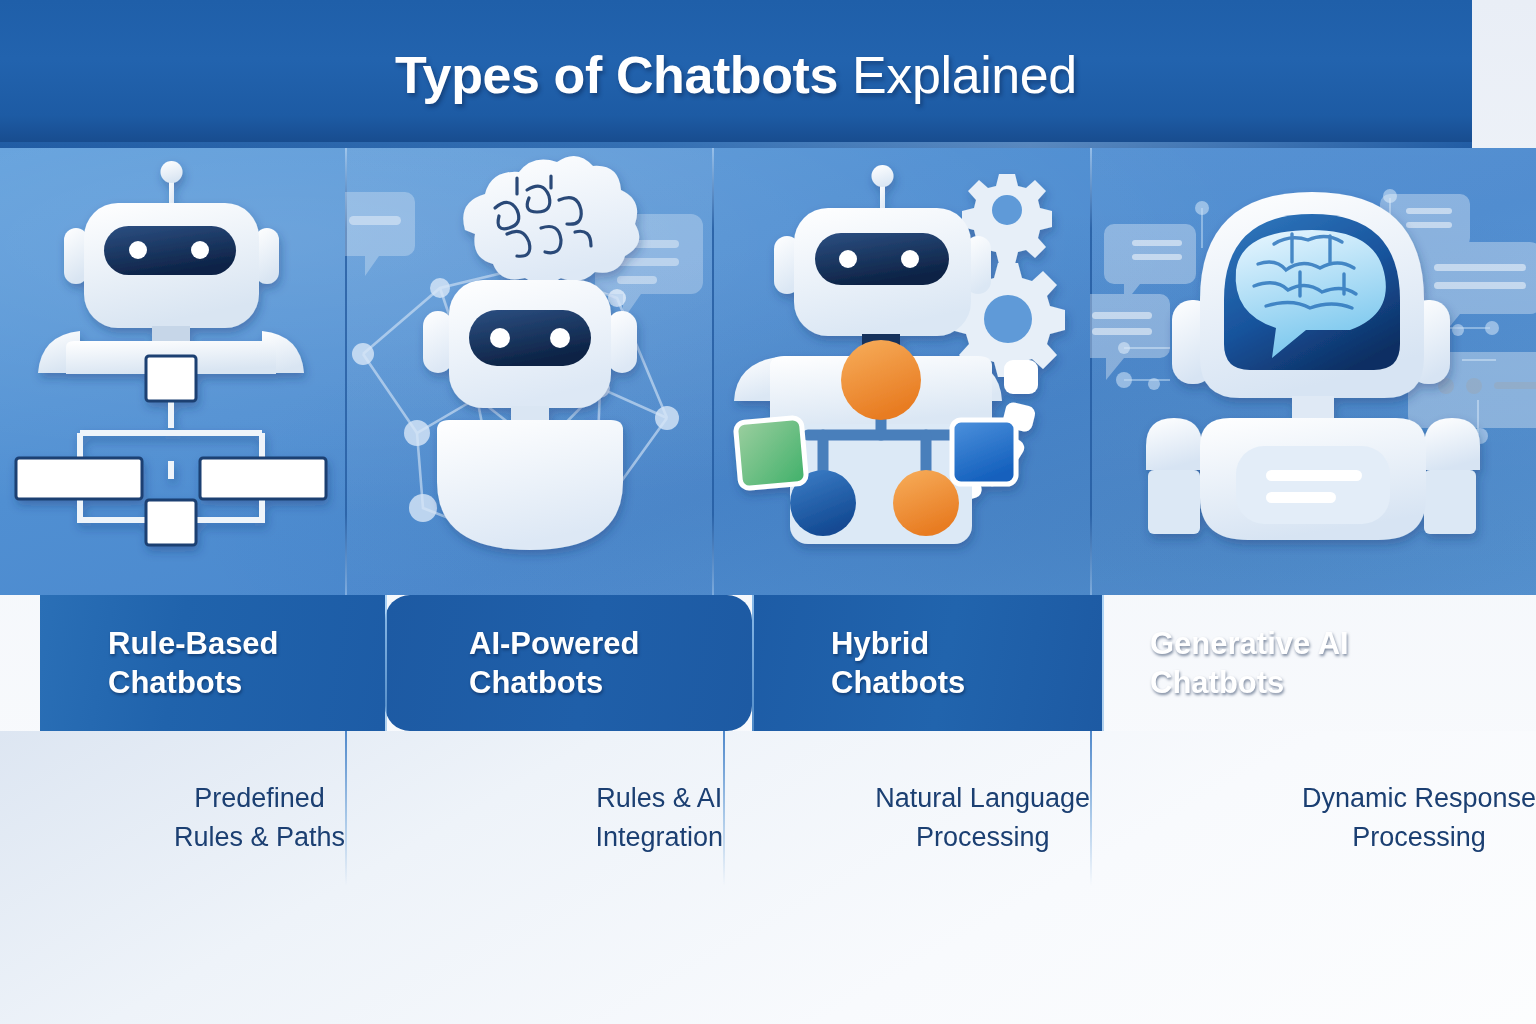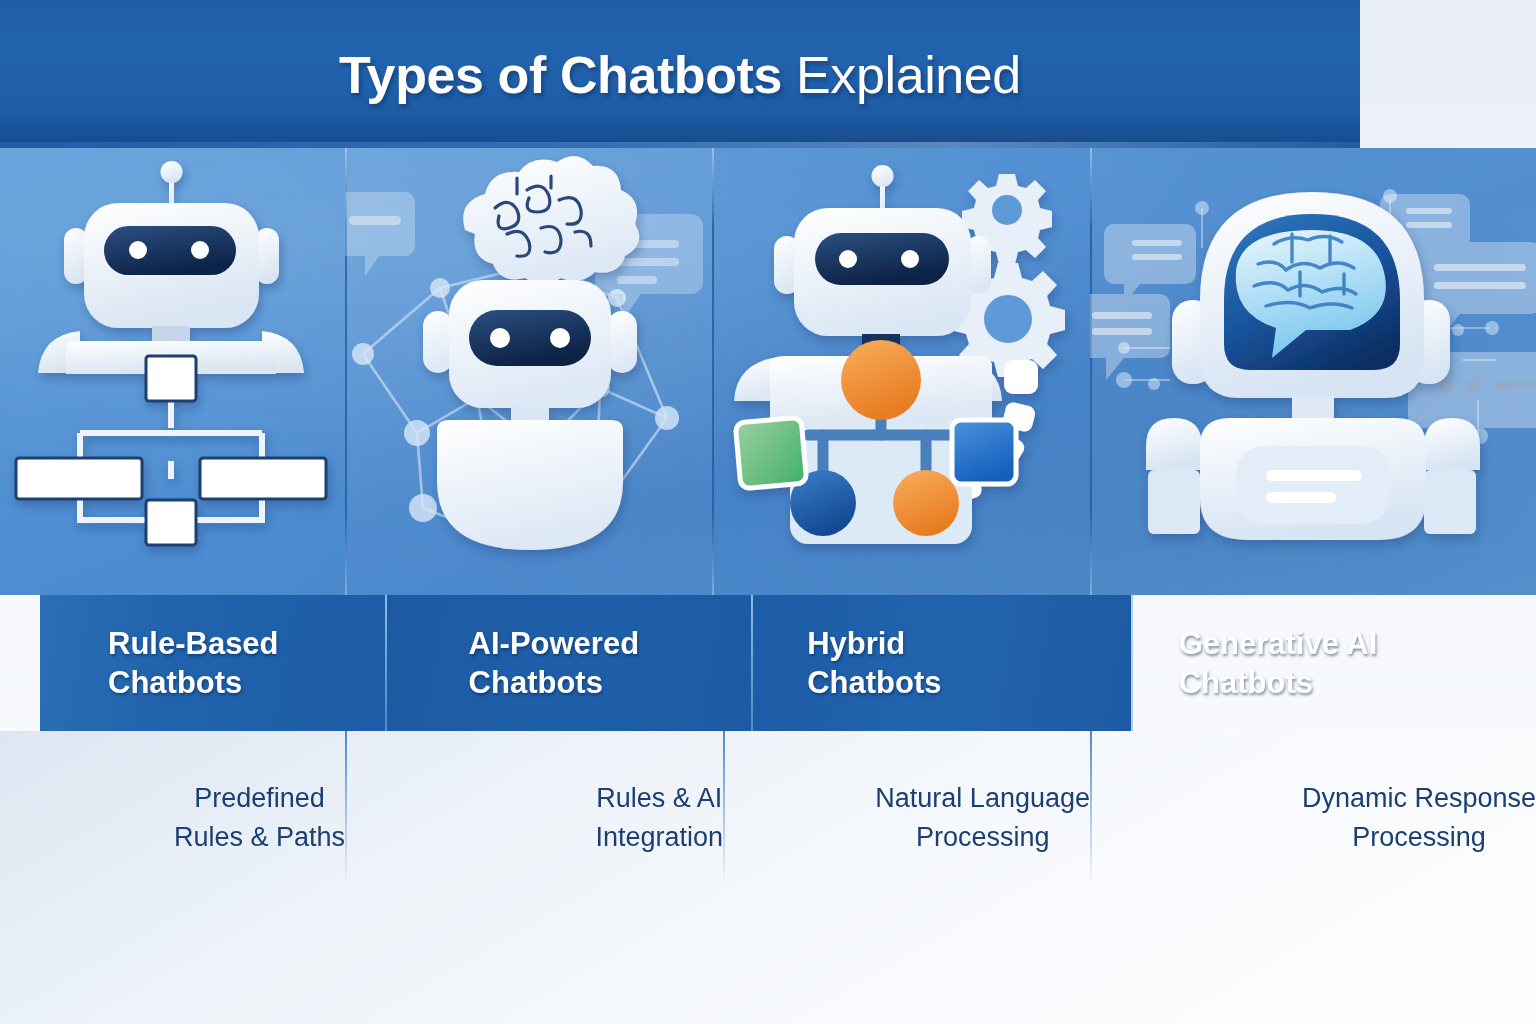--- a/index.html
+++ b/index.html
@@ -13,21 +13,21 @@
 
   .infographic{
     position:relative;
     width:1536px; height:1024px;
     background:linear-gradient(180deg,#e9eef6 0%, #f4f7fb 45%, #fbfcfe 100%);
     overflow:hidden;
   }
 
   
   .header{
-    position:absolute; left:0; top:0; width:1360px; height:148px;
+    position:absolute; left:0; top:0; width:1472px; height:148px;
     background:linear-gradient(180deg,#1f5fa9 0%, #2263ae 40%, #1d5ba4 78%, #17498a 100%);
     display:flex; align-items:center; justify-content:center;
     overflow:hidden;
   }
   .header::after{
     content:""; position:absolute; left:0; right:0; bottom:0; height:6px;
     background:linear-gradient(90deg,#2a6cb8,#4d8fd4 45%,#8fbbe8 70%,#2a6cb8);
     opacity:.55;
   }
   .title{
@@ -71,22 +71,22 @@
     position:absolute; left:0; top:595px; width:1536px; height:136px;
     display:flex;
     margin-left:40px;
   }
   .label-cell{
     position:relative; height:100%;
     display:flex; align-items:center;
     padding-left:68px;
   }
   .label-cell.c1{ width:345px; background:linear-gradient(100deg,#2a6fb6 0%, #2063ac 40%, #1d5ca6 100%); padding-left:68px; }
-  .label-cell.c2{ width:367px; background:linear-gradient(100deg,#1d5aa3 0%, #1f5fa9 55%, #1d5aa3 100%); padding-left:84px; }
-  .label-cell.c3{ width:380px; background:linear-gradient(100deg,#1d5ca6 0%, #2164ad 55%, #1d5aa3 100%); padding-left:56px; }
+  .label-cell.c2{ width:367px; background:linear-gradient(100deg,#1d5aa3 0%, #1f5fa9 55%, #1d5aa3 100%); padding-left:84px;border-radius:25px; }
+  .label-cell.c3{ width:350px; background:linear-gradient(100deg,#1d5ca6 0%, #2164ad 55%, #1d5aa3 100%); padding-left:79px; }
   .label-cell.c4{ width:446px; background:linear-gradient(100deg,#1e5ea8 0%, #27६fb8 0%, #2567b0 55%, #4b8ccf 100%); padding-left:48px; }
   .label-cell + .label-cell::before{
     content:""; position:absolute; left:0; top:0; bottom:0; width:2px;
     background:linear-gradient(180deg,rgba(160,205,245,.85),rgba(120,175,225,.55));
   }
   .label-text{
     color:#ffffff; font-weight:bold; font-size:31px; line-height:1.26;
     text-shadow:1px 2px 3px rgba(6,30,70,.5);
     white-space:pre-line;
   }

